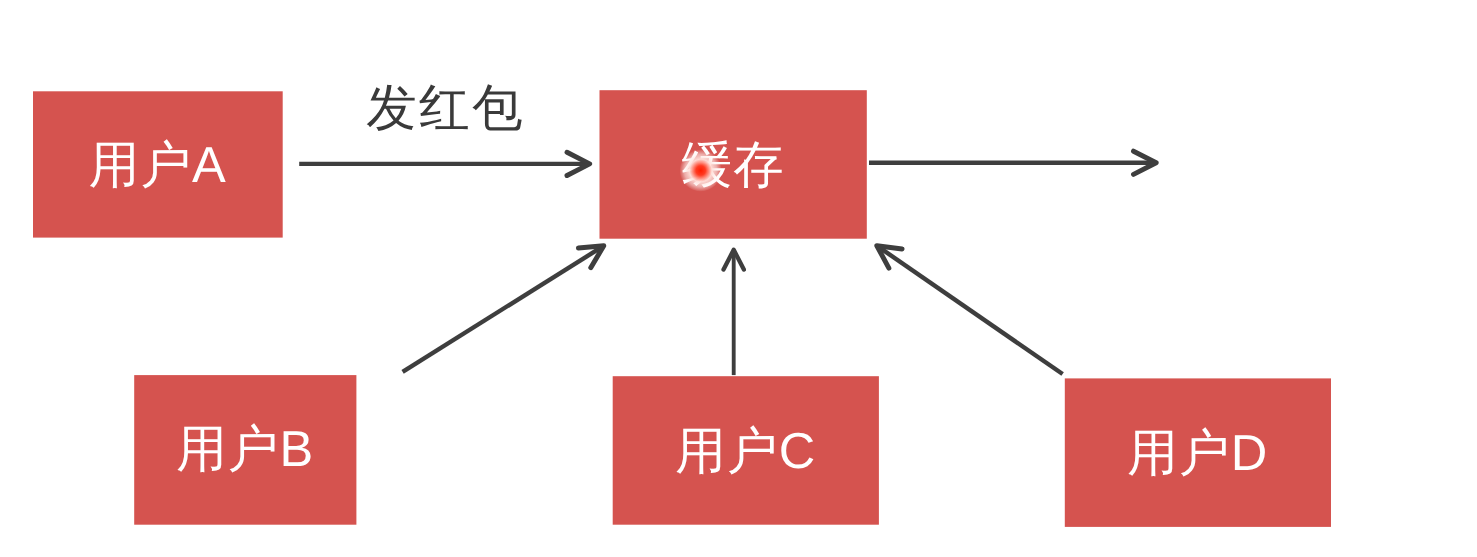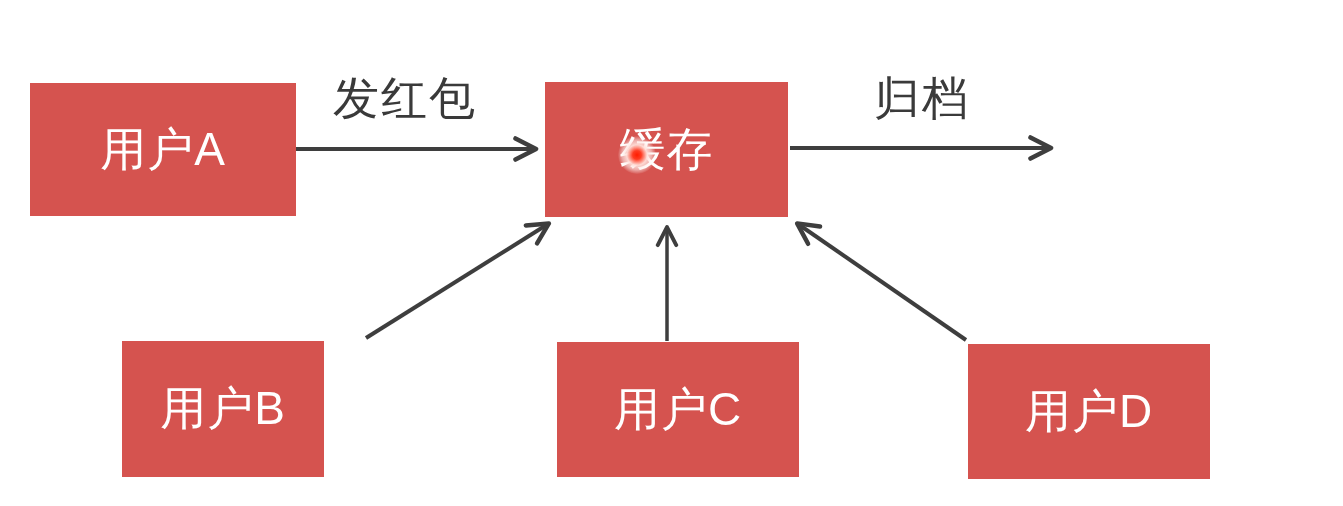--- a/index.html
+++ b/index.html
@@ -21,21 +21,21 @@
     color: #ffffff;
     display: flex;
     align-items: center;
     justify-content: center;
     font-size: 46px;
     font-weight: 300;
     letter-spacing: 1px;
     text-align: center;
     user-select: none;
   }
-  .node-user-a   { left: 30px;   top: 83px;  width: 266px; height: 133px; }
+  .node-user-a   { left: 30px;   top: 83px;  width: 227px; height: 133px; }
   .node-cache    { left: 545px;  top: 82px;  width: 243px; height: 135px; }
   .node-database { left: 1062px; top: 82px;  width: 243px; height: 135px; }
   .node-user-b   { left: 122px;  top: 341px; width: 202px; height: 136px; }
   .node-user-c   { left: 557px;  top: 342px; width: 242px; height: 135px; }
   .node-user-d   { left: 968px;  top: 344px; width: 242px; height: 135px; }
 
   .arrows-layer {
     position: absolute;
     left: 0; top: 0;
     width: 1343px;
@@ -105,17 +105,16 @@
   <div class="node node-user-c">
     <span>用户C</span>
   </div>
 
   <div class="node node-user-d">
     <span>用户D</span>
   </div>
 
   <div class="edge-label edge-label-send">发红包</div>
 
-  <div class="edge-label edge-label-archive">归档</div>
 
   <div class="laser-dot"></div>
 
 </div>
 
 </body></html>

